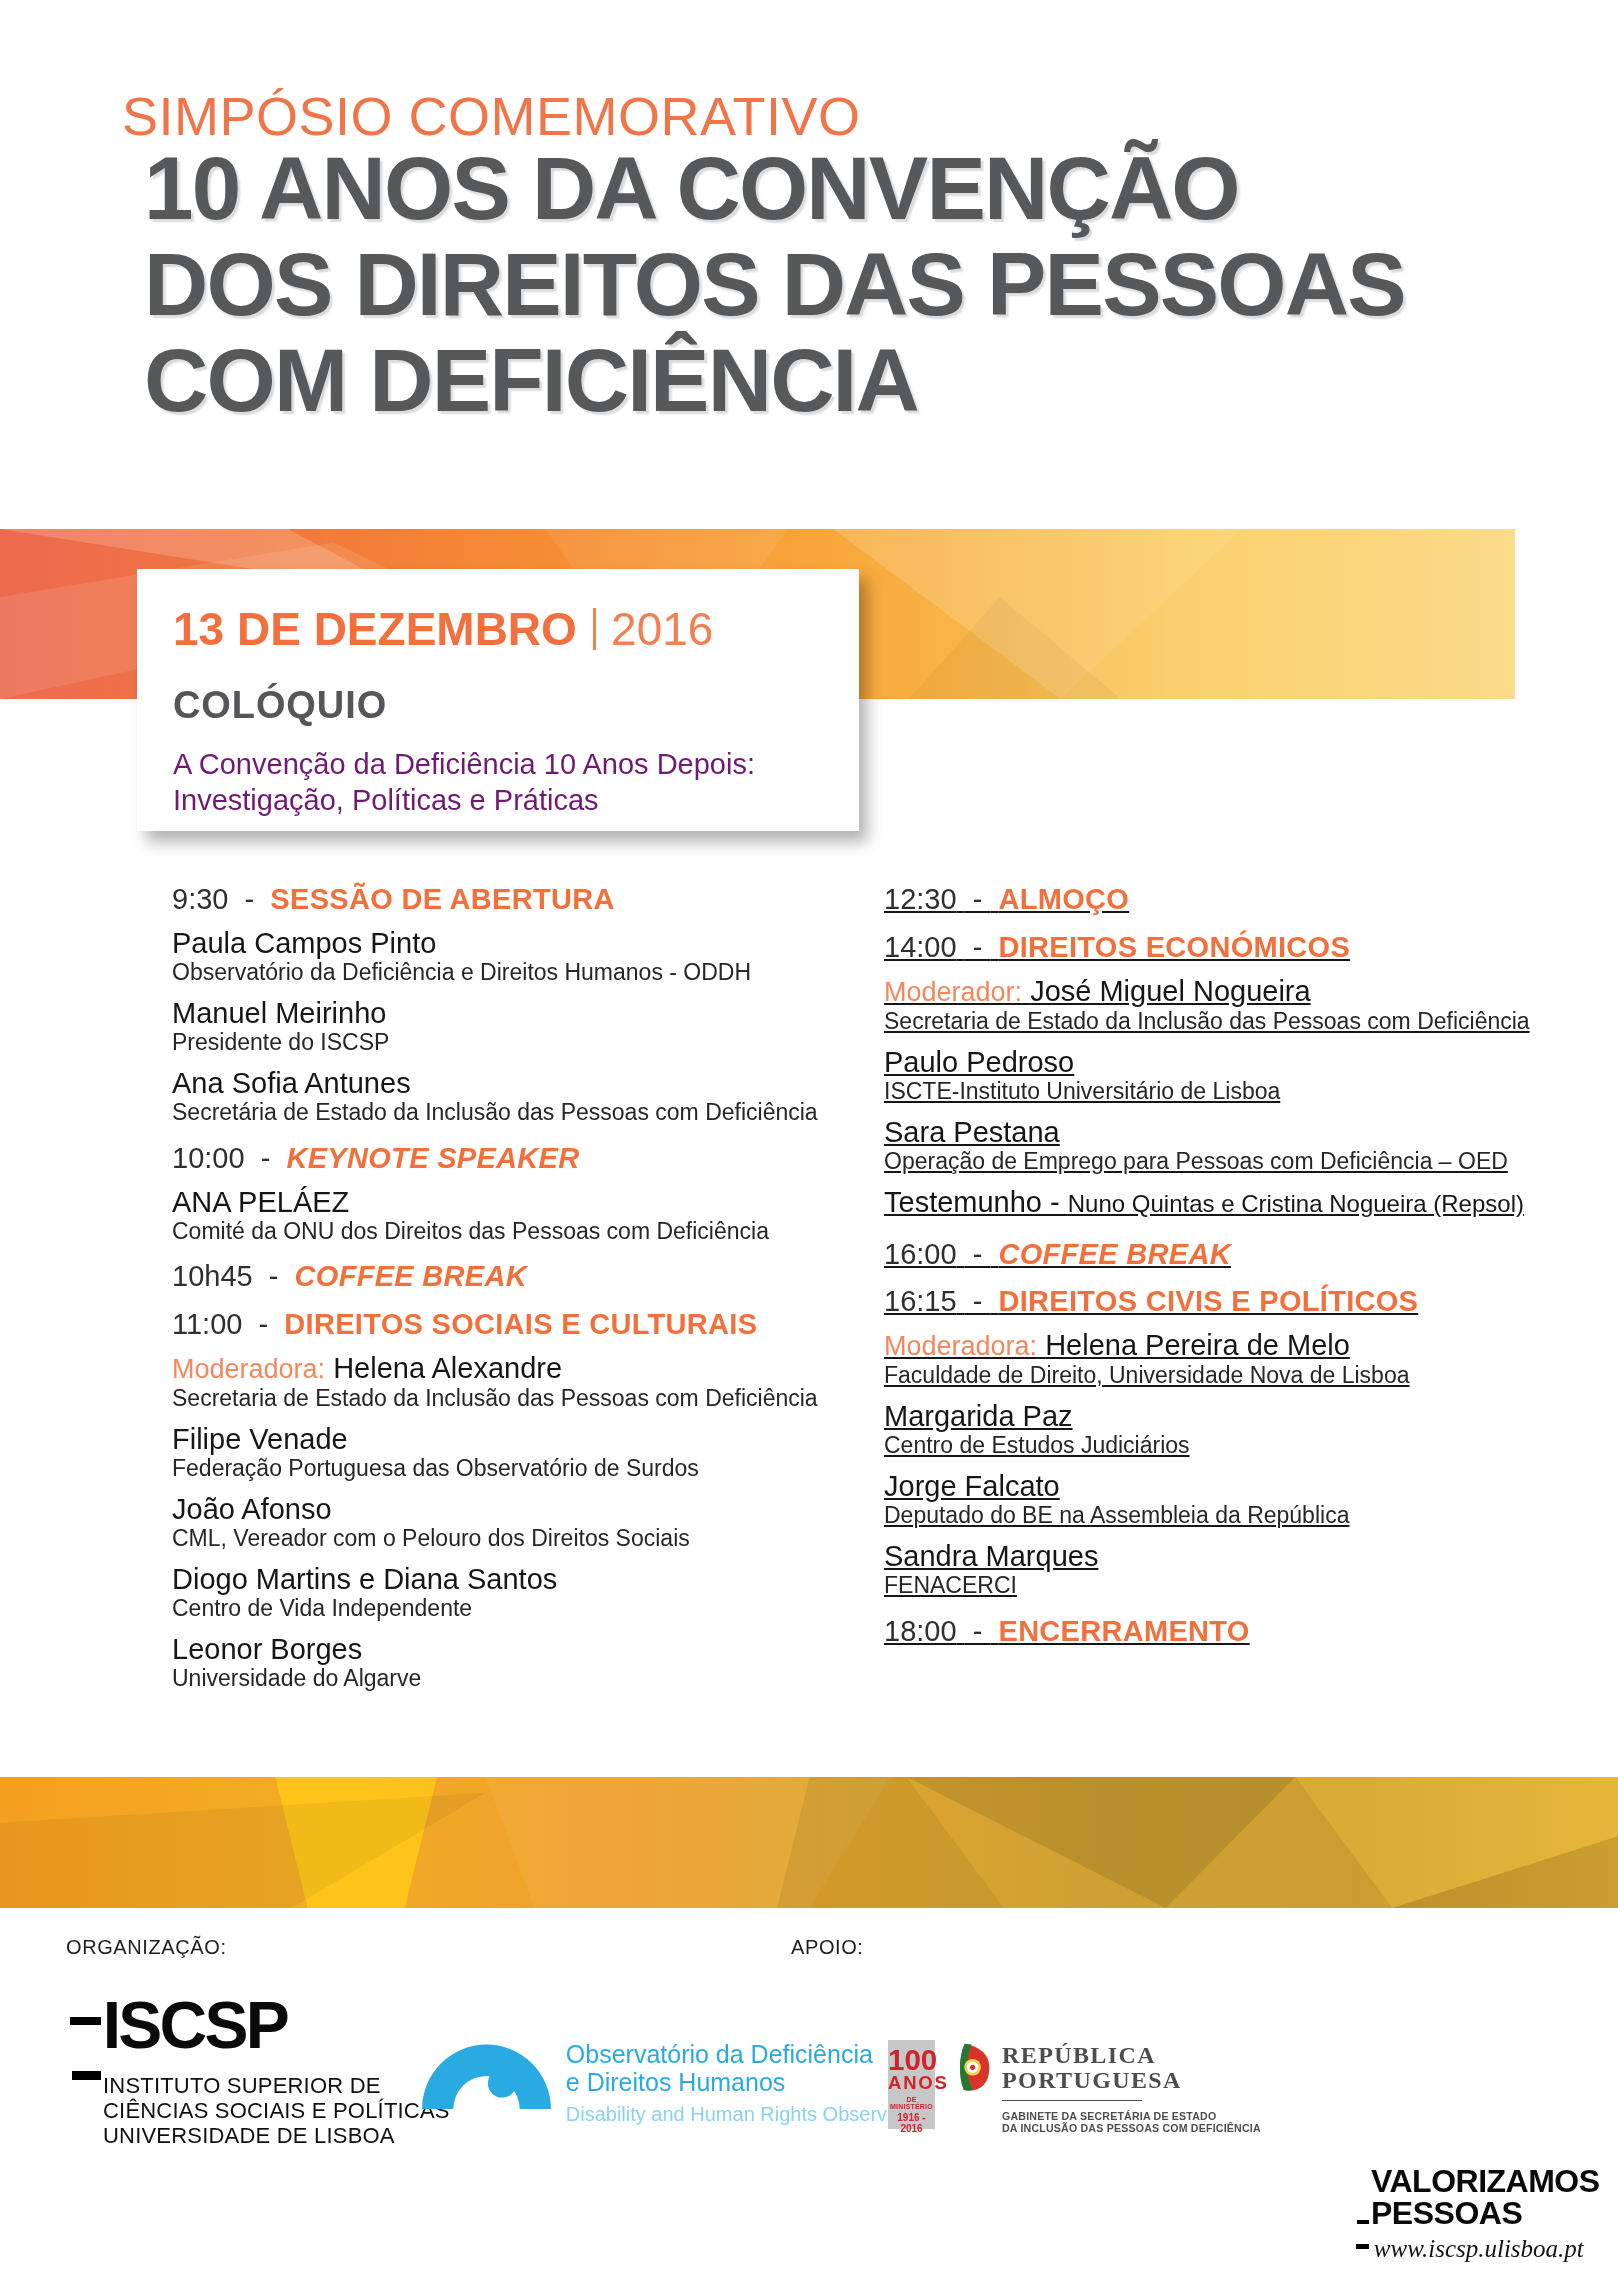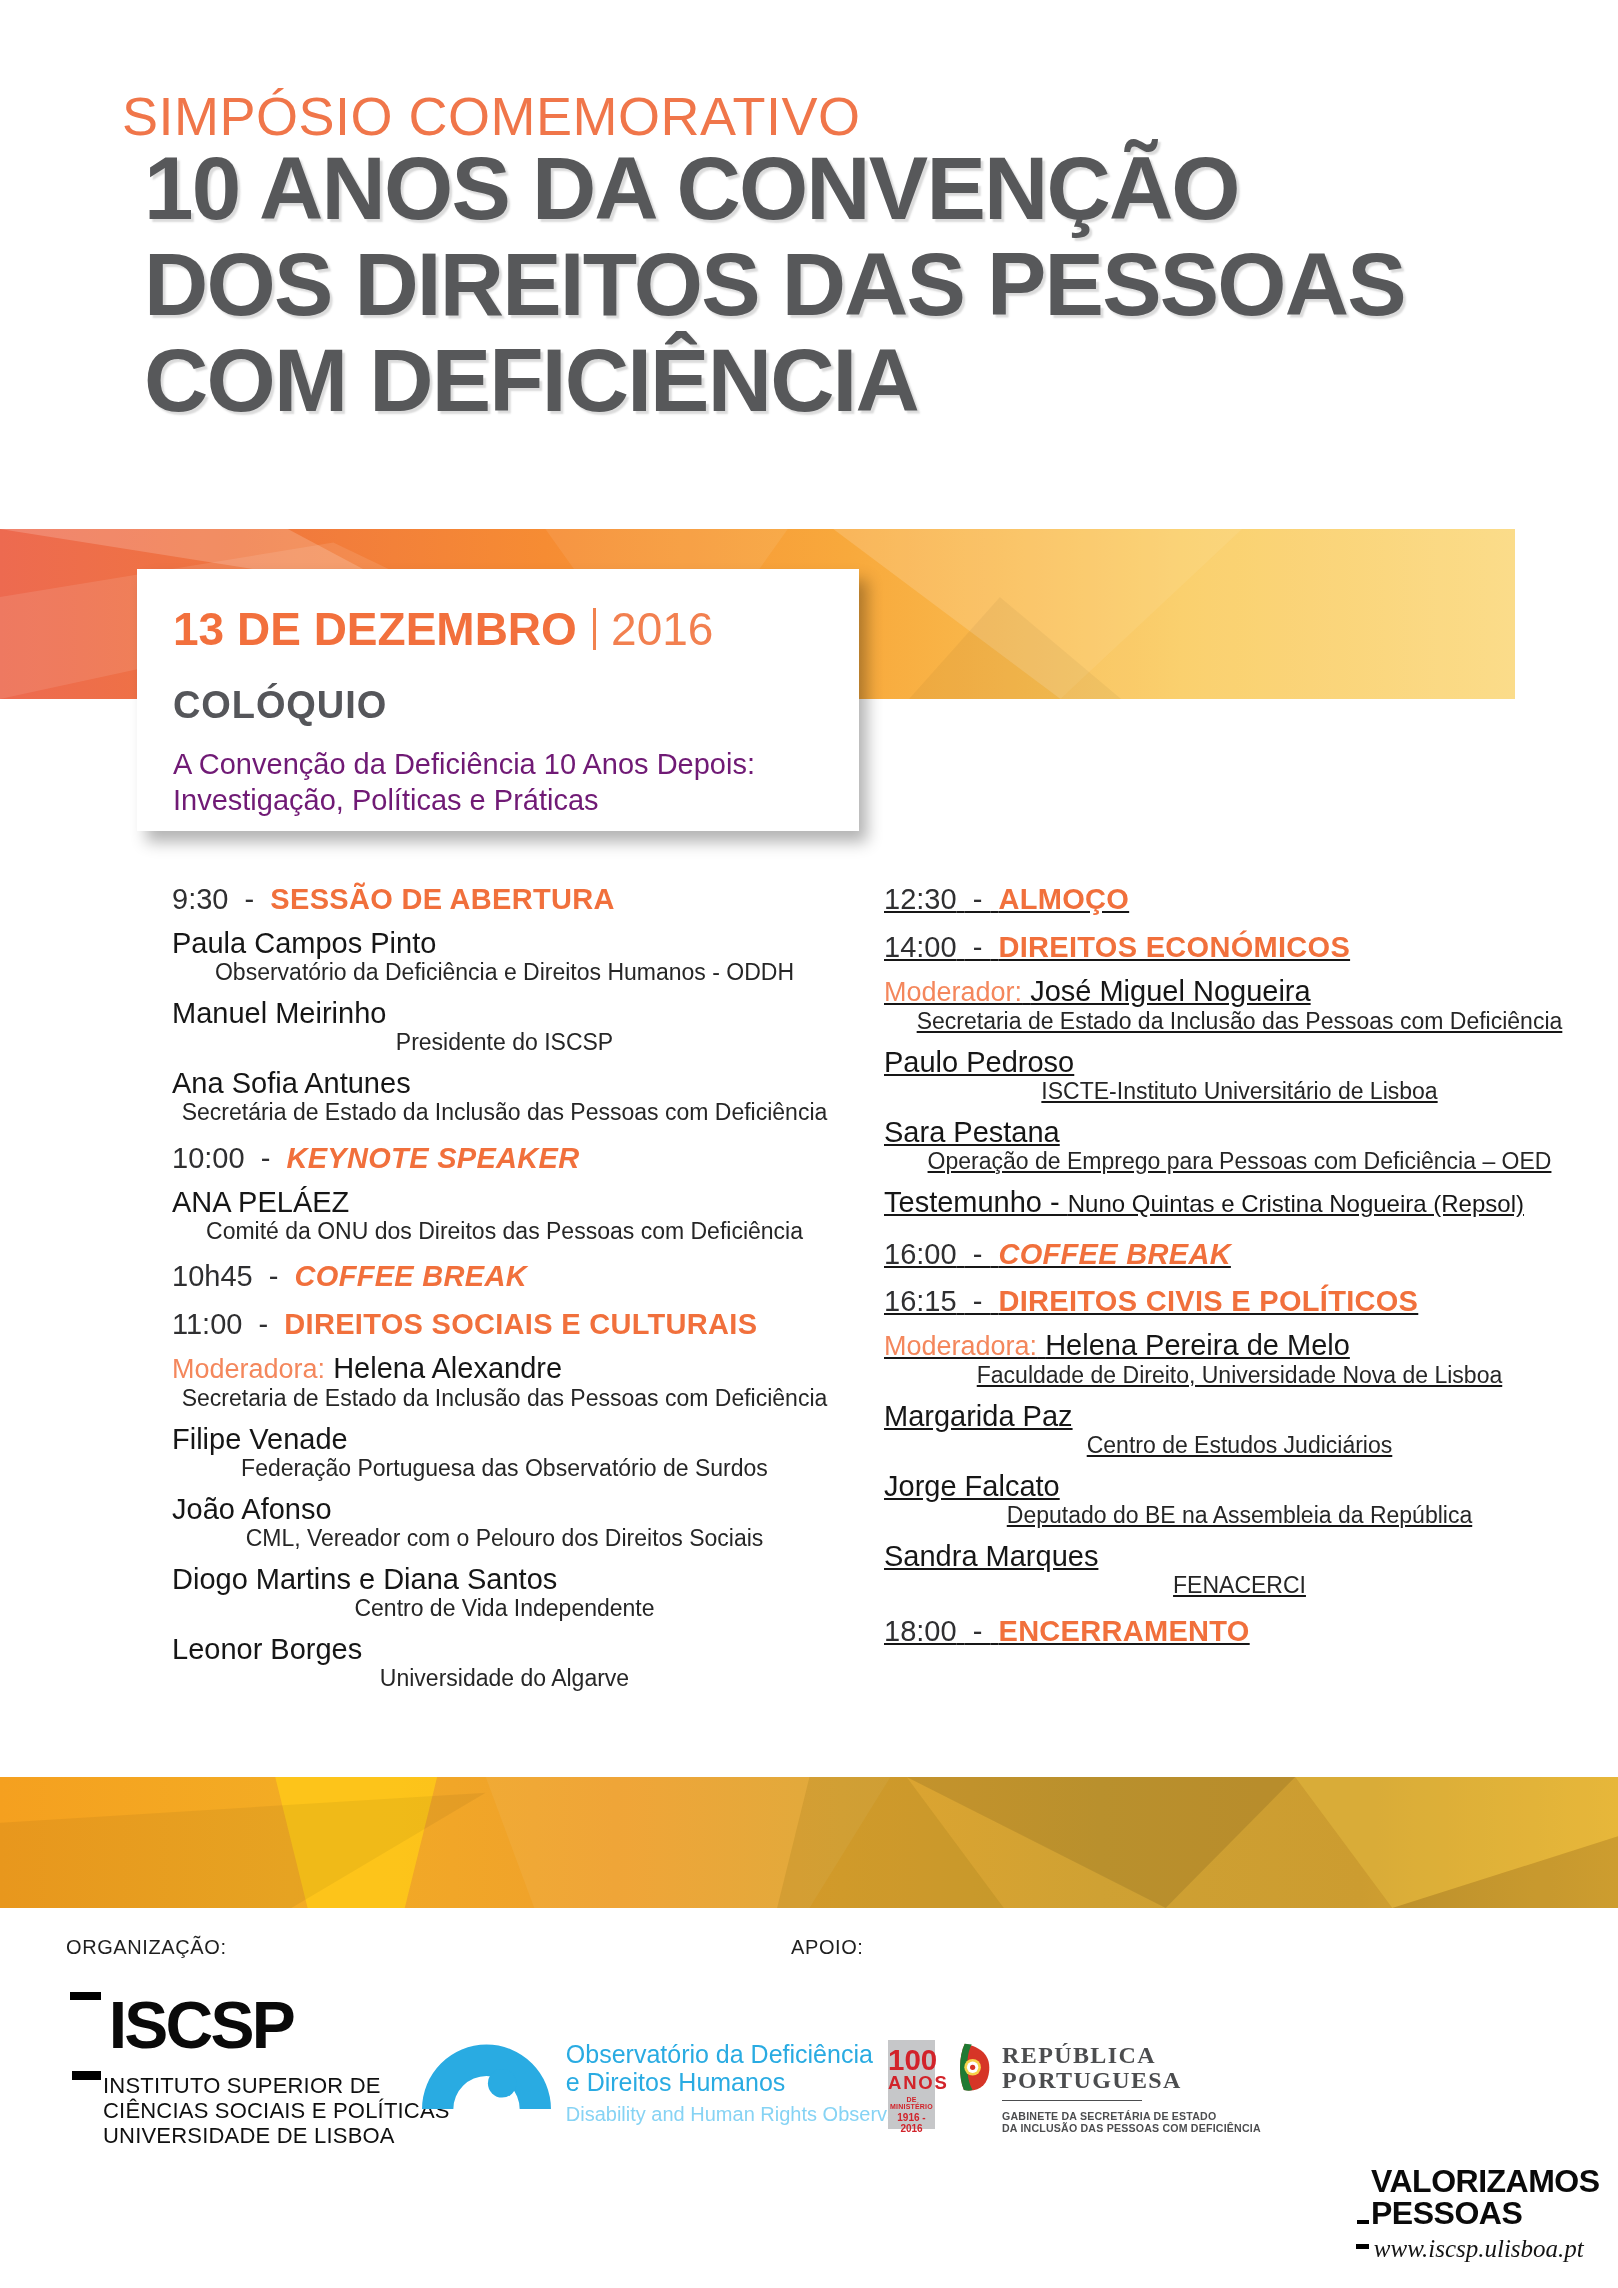--- a/index.html
+++ b/index.html
@@ -40,21 +40,21 @@
   .col{position:absolute;top:884px;}
   .col-left{left:172px;width:665px;}
   .col-right{left:884px;width:711px;text-decoration:underline;}
   .session{font-size:29px;line-height:31px;margin:16.6px 0 13px;white-space:nowrap;}
   .session.first{margin-top:0;}
   .session .time,.session .dash{color:#2F2F31;font-weight:400;}
   .session .stitle{color:#F1703C;font-weight:700;letter-spacing:0.3px;}
   .session .stitle.it{font-style:italic;}
   .speaker{margin-bottom:12px;}
   .speaker .name{font-size:29px;line-height:31px;color:#161616;}
-  .speaker .aff{font-size:23px;line-height:27px;color:#262626;text-align:center;}
+  .speaker .aff{font-size:23px;line-height:27px;color:#262626;}
   .mod-label{color:#F4875C;font-size:27px;}
   .testimonial{font-size:29px;line-height:31px;color:#161616;margin:5.5px 0 20px;}
   .testimonial .small{font-size:24px;}
 
   
   .band{position:absolute;left:0;top:1777px;width:1619px;height:131px;overflow:hidden;
         background:linear-gradient(90deg,#F5A01F 0%,#F3AC24 18%,#EFA02C 38%,#DFA530 52%,
                    #CFA133 68%,#CC9C30 84%,#DFAB33 100%);}
   .band .g1{clip-path:polygon(17% 0,27% 0,25% 100%,19% 100%);background:rgba(255,202,24,.8);}
   .band .g2{clip-path:polygon(0 35%,30% 12%,18% 100%,0 100%);background:rgba(0,0,0,.05);}
@@ -63,21 +63,21 @@
   .band .g5{clip-path:polygon(56% 0,80% 0,72% 100%);background:rgba(0,0,0,.10);}
   .band .g6{clip-path:polygon(80% 0,100% 0,100% 45%,86% 100%);background:rgba(255,220,80,.25);}
   .band .g7{clip-path:polygon(86% 100%,100% 45%,100% 100%);background:rgba(0,0,0,.08);}
 
   
   .footer-label{position:absolute;top:1936px;font-size:20px;letter-spacing:0.6px;color:#1F1F1F;}
   .lbl-org{left:66px;}
   .lbl-apoio{left:791px;}
 
   .iscsp{position:absolute;left:70px;top:1992px;}
-  .iscsp-row{display:flex;align-items:flex-start;padding-left:0;gap:6px;}
+  .iscsp-row{display:flex;align-items:center;padding-left:0;}
   .iscsp-underscore{width:31px;height:8.3px;background:#000;margin:0 1.8px 7.4px 0;}
   .iscsp-text{font-size:66px;font-weight:800;letter-spacing:-2.8px;color:#0A0A0A;line-height:66px;}
   .iscsp-dash{position:absolute;left:1.8px;top:79px;width:29.5px;height:9.2px;background:#000;}
   .iscsp-sub{padding-left:33px;margin-top:14.8px;font-size:22px;line-height:25px;
              letter-spacing:0.2px;color:#101010;}
 
   .oddh{position:absolute;left:422px;top:2040px;display:flex;}
   .oddh-text{margin-left:14.8px;}
   .oddh-line{font-size:25px;line-height:28px;color:#29ABE2;}
   .oddh-en{font-size:20px;line-height:24px;color:#86D3F4;margin-top:5.5px;}

